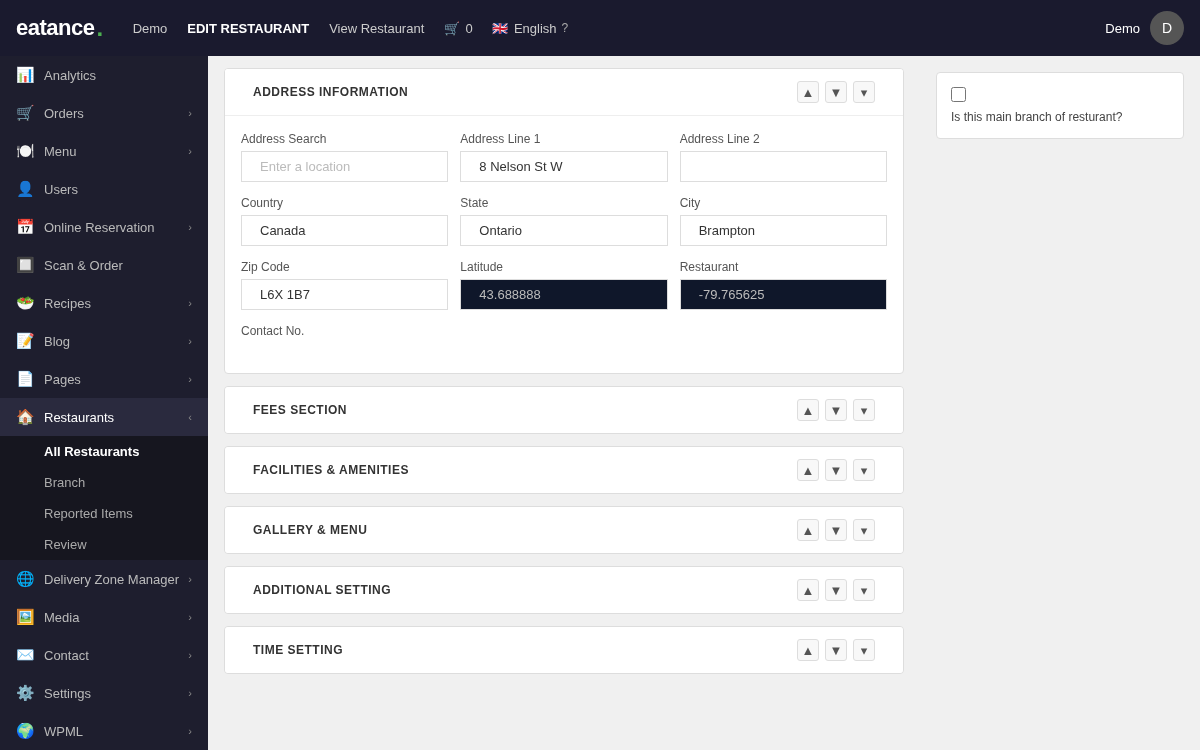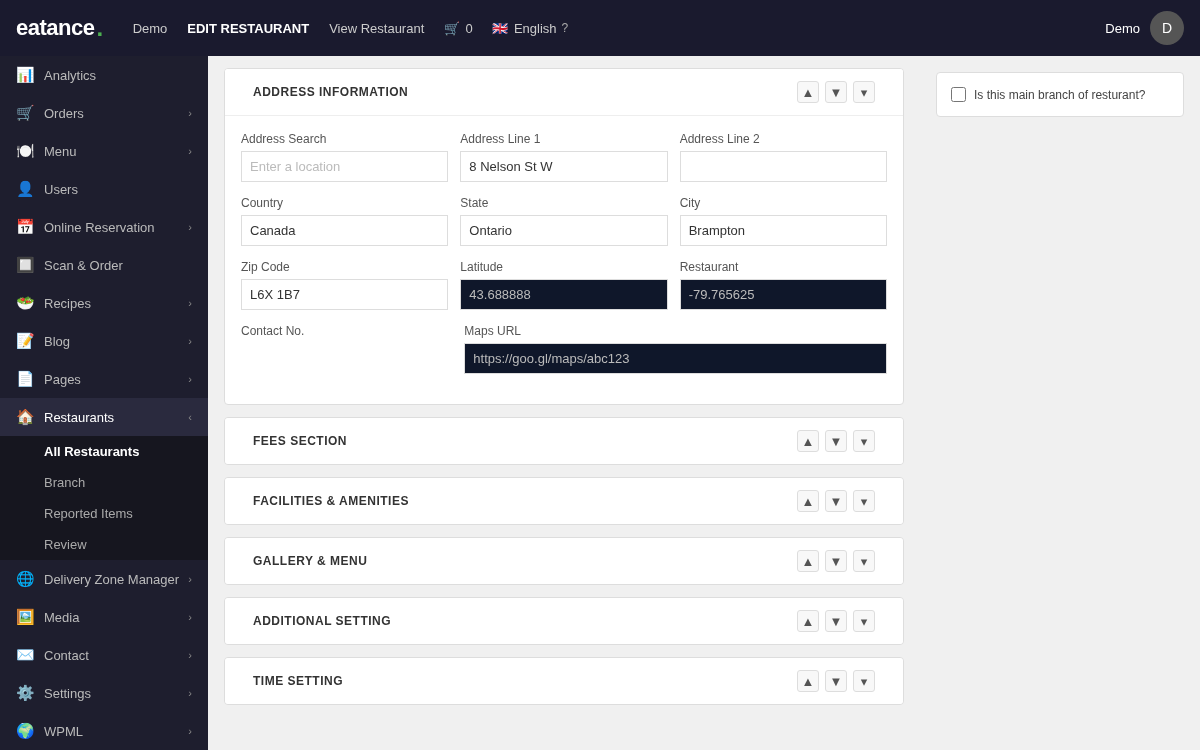--- a/index.html
+++ b/index.html
@@ -113,38 +113,38 @@
       border: 1px solid #ddd; border-radius: 3px; background: #f8f8f8;
     }
 
     
     .address-form { padding: 16px; }
     .form-row { display: flex; gap: 12px; margin-bottom: 14px; }
     .form-group { flex: 1; }
     .form-label { font-size: 12px; color: #555; margin-bottom: 5px; display: block; font-weight: 500; }
     .form-input {
       width: 100%;
-      padding: 7px 8px;
+      padding: 7px 18px;
       border: 1px solid #ddd;
       border-radius: 0;
       font-size: 13px;
       color: #333;
       background: #fff;
     }
     .form-input::placeholder { color: #bbb; }
     .form-input.blurred { color: #bbb; background: #0f172a; }
 
     
     .right-card {
       background: #fff;
       border: 1px solid #ddd;
       border-radius: 4px;
       padding: 14px;
     }
-    .checkbox-row { display: flex; align-items: flex-end; gap: 8px; }
+    .checkbox-row { display: flex; align-items: flex-start; gap: 8px; flex-direction: column; }
     .checkbox-row input { width: 15px; height: 15px; cursor: pointer; }
     .checkbox-label { font-size: 12px; color: #444; }
 
     
     .section-collapsed .section-header { border-bottom: none; }
 
     
     ::-webkit-scrollbar { width: 6px; }
     ::-webkit-scrollbar-track { background: #f0f0f0; }
     ::-webkit-scrollbar-thumb { background: #ccc; border-radius: 3px; }
@@ -364,24 +364,20 @@
             <div class="form-group">
               <label class="form-label">Restaurant</label>
               <input class="form-input blurred" type="text" placeholder="-79.765625" style="">
             </div>
           </div>
 
           <div class="form-row">
             <div class="form-group">
               <label class="form-label">Contact No.</label>
             </div>
-            <div class="form-group" style="flex:2;">
-              <label class="form-label">Maps URL</label>
-              <input class="form-input blurred" type="text" placeholder="https://goo.gl/maps/abc123" style="">
-            </div>
           </div>
         </div>
       </div>
 
       <div class="section-card section-collapsed">
         <div class="section-header">
           <span class="section-title">FEES SECTION</span>
           <div class="section-controls">
             <div class="ctrl-btn">▲</div>
             <div class="ctrl-btn">▼</div>

